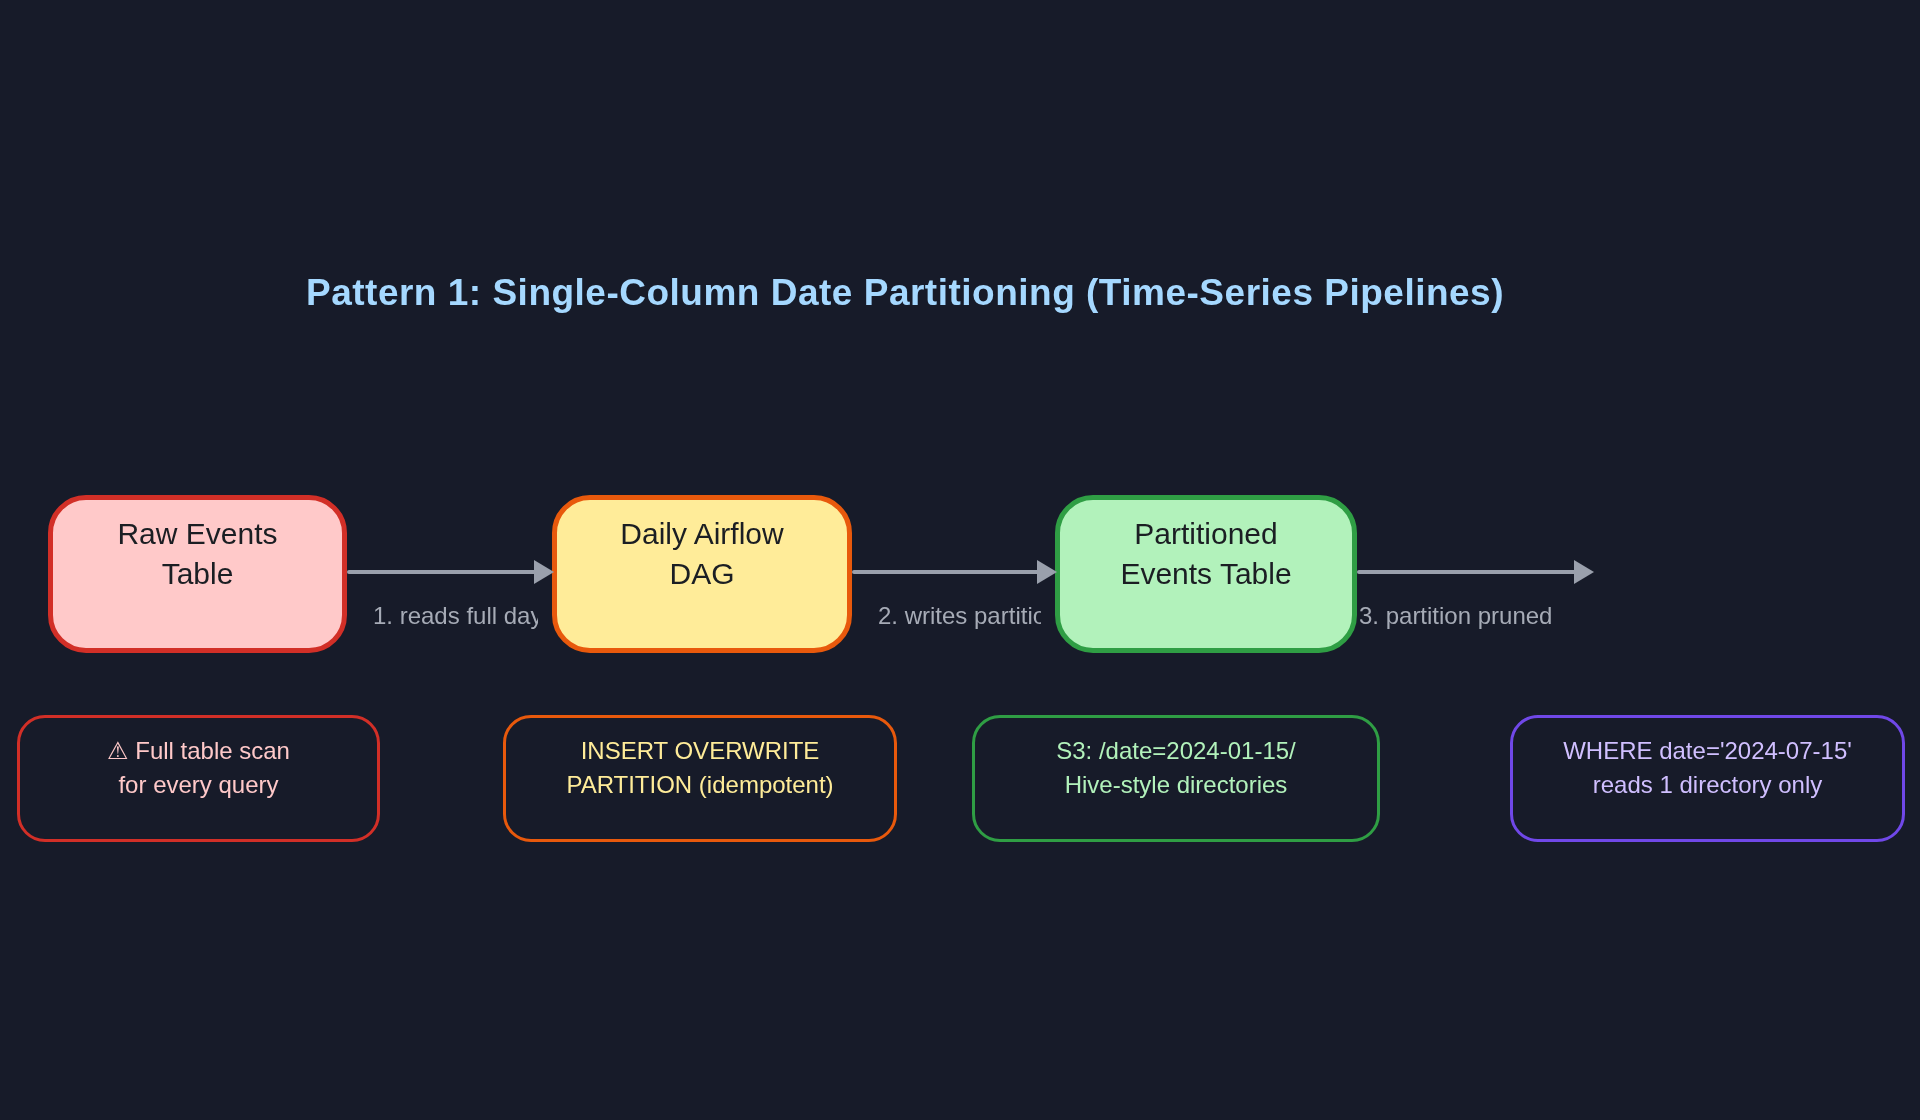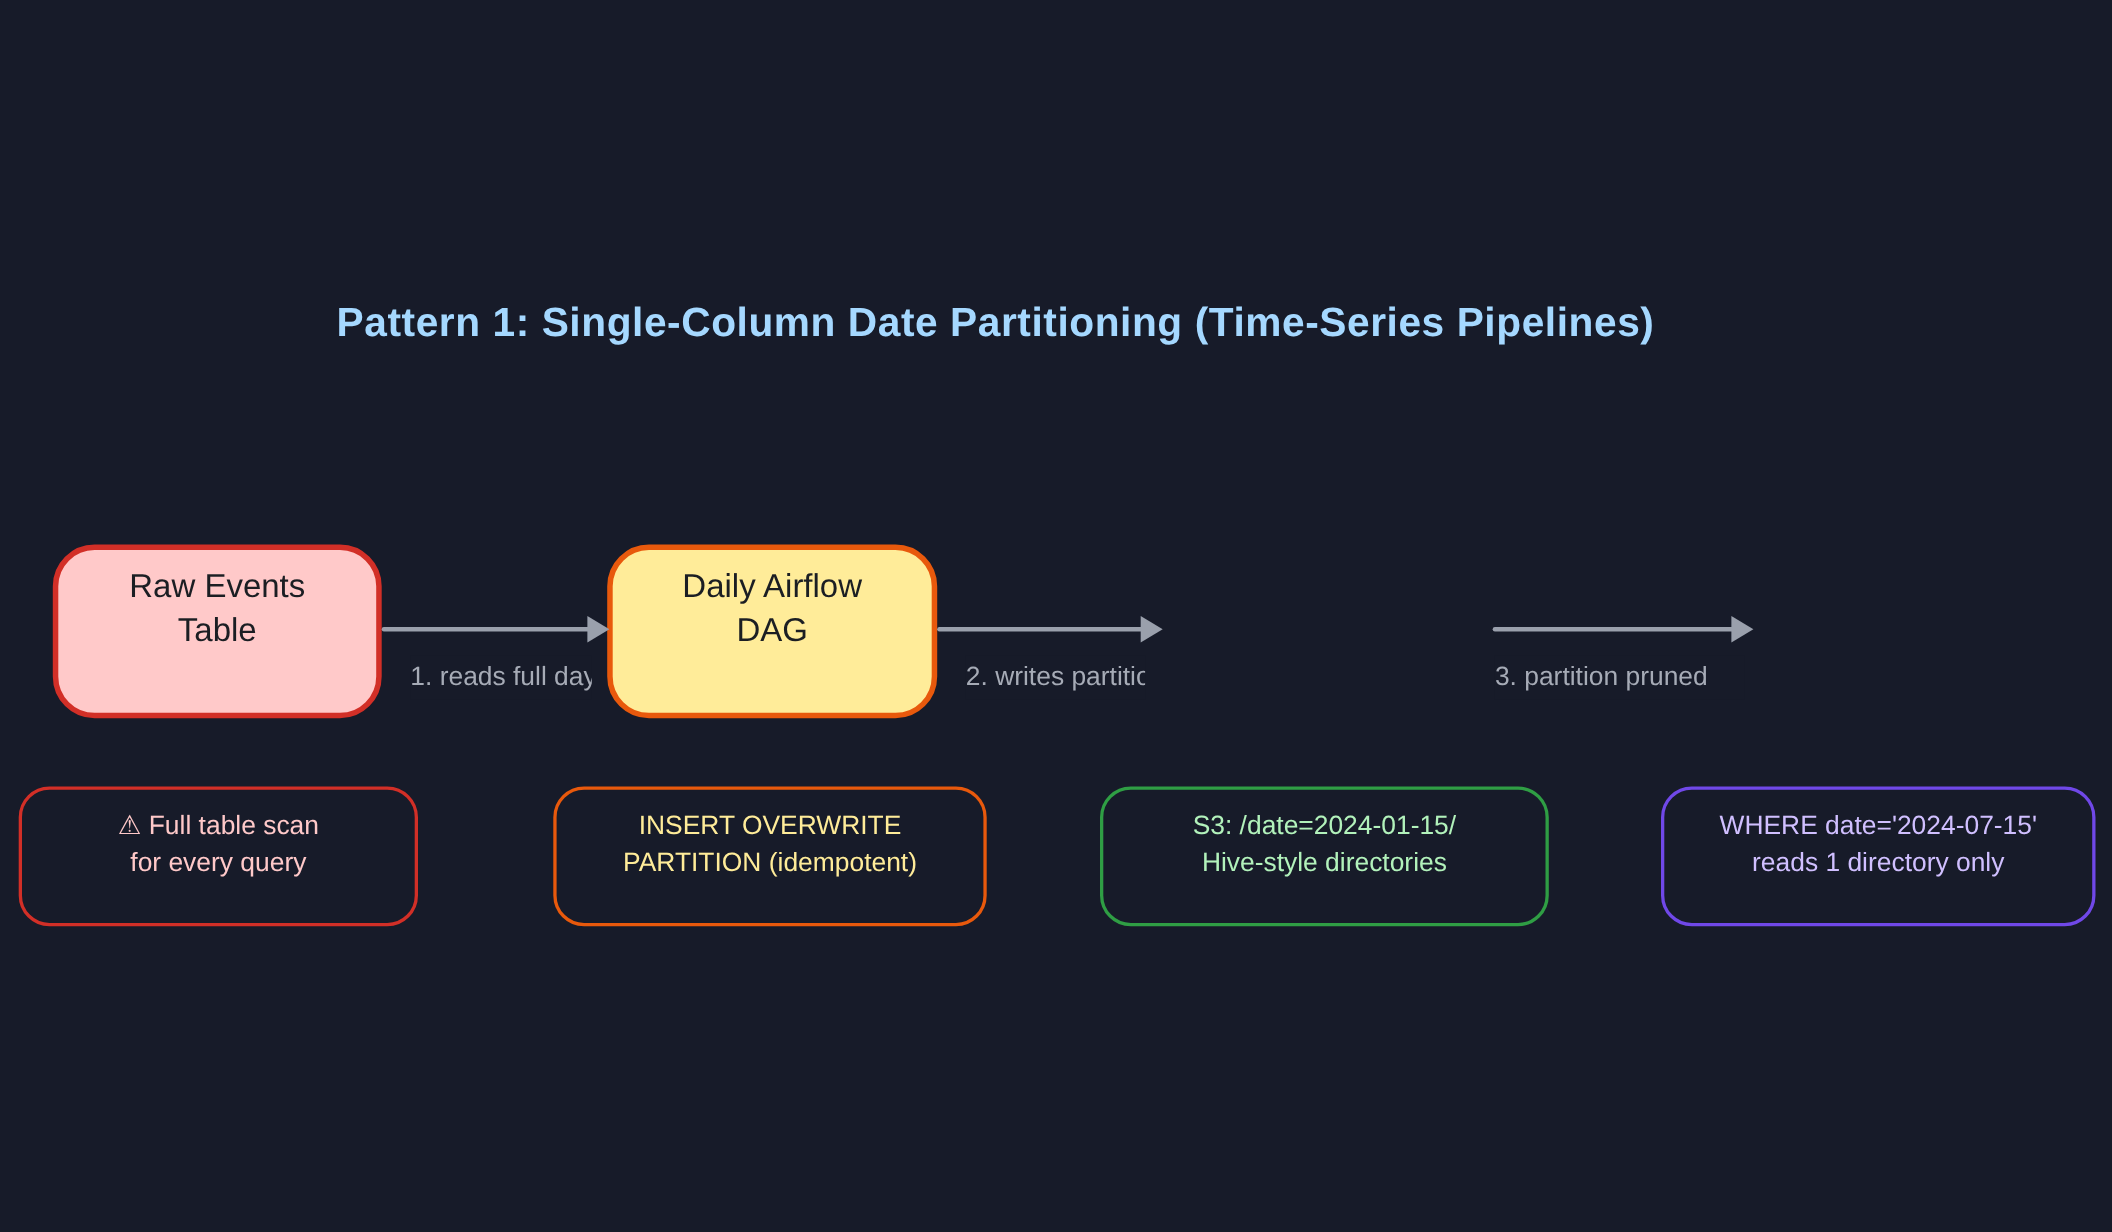--- a/index.html
+++ b/index.html
@@ -35,34 +35,36 @@
              border-left:20px solid #9aa0ac;
              border-top:12px solid transparent;border-bottom:12px solid transparent;}
 
   
   .note{position:absolute;top:715px;height:127px;box-sizing:border-box;
         border-radius:28px;border:3px solid;background:transparent;
         padding-top:16px;text-align:center;font-size:24px;line-height:1.42;
         white-space:pre-line;font-weight:500;}
   .note-1{left:17px;width:363px;border-color:#d22f27;color:#ffc9c9;}
   .note-2{left:503px;width:394px;border-color:#e8590c;color:#ffec99;}
-  .note-3{left:1000px;width:408px;border-color:#2f9e44;color:#b2f2bb;}
+  .note-3{left:972px;width:408px;border-color:#2f9e44;color:#b2f2bb;}
   .note-4{left:1510px;width:395px;border-color:#7048e8;color:#d0bfff;}
 </style>
 </head>
 <body>
 
 <div class="canvas">
 
   <div class="title">Pattern 1: Single-Column Date Partitioning (Time-Series Pipelines)</div>
 
   <div class="node node-2">Daily Airflow
 DAG</div>
   <div class="node node-1">Raw Events
 Table</div>
+  <div class="node node-3">Partitioned
+Events Table</div>
 
   <div class="connector conn-1">
     <div class="conn-line"></div>
     <span class="conn-label">1. reads full day</span>
     <div class="arrowhead"></div>
   </div>
 
   <div class="connector conn-2">
     <div class="conn-line"></div>
     <span class="conn-label">2. writes partition</span>

